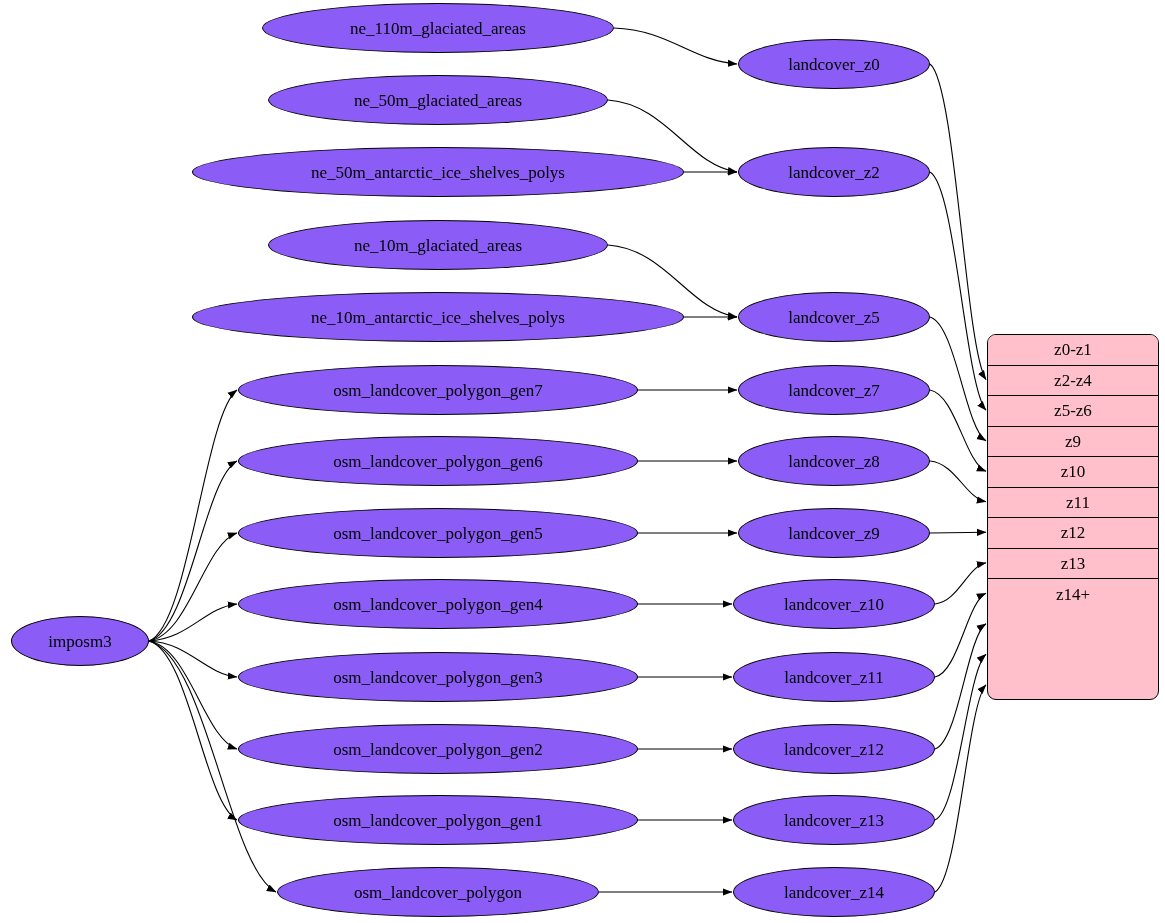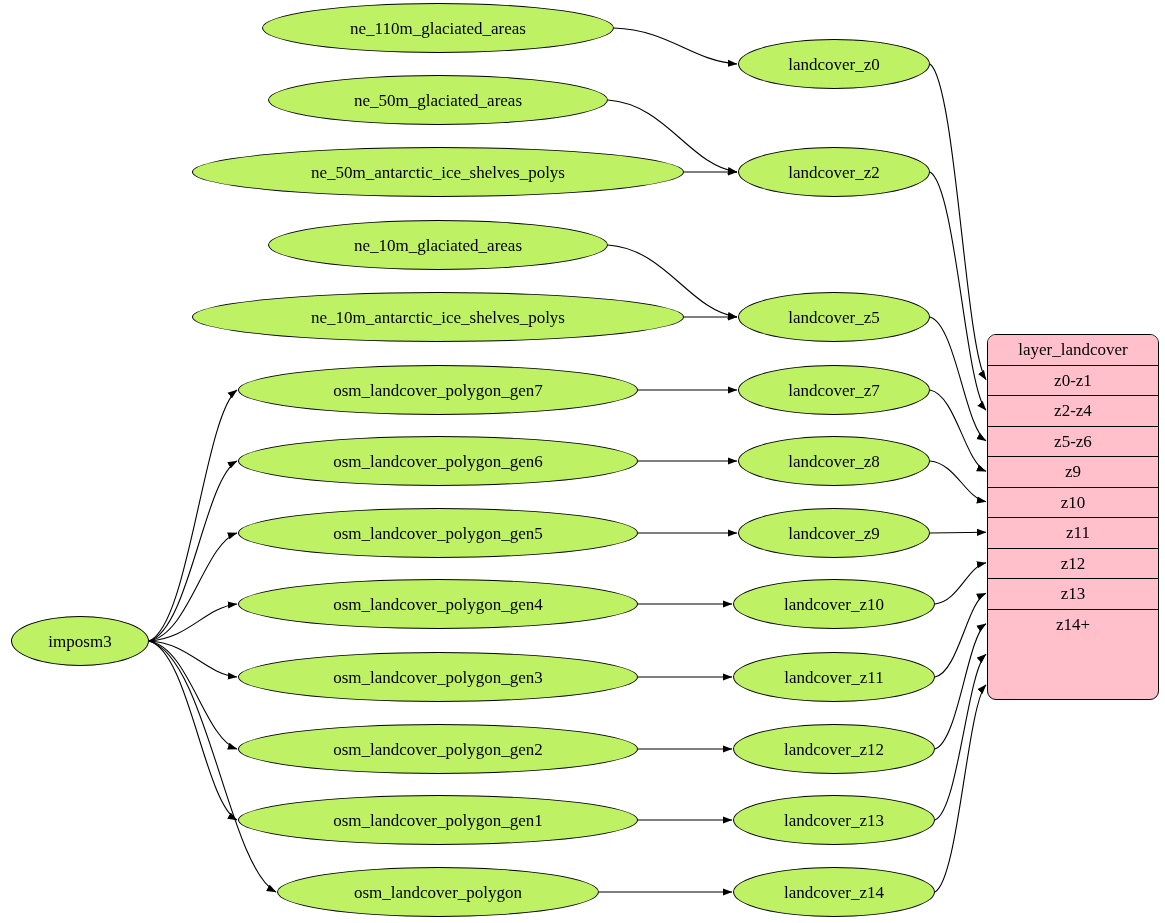--- a/index.html
+++ b/index.html
@@ -8,21 +8,21 @@
     font-family:"Liberation Serif","DejaVu Serif",serif;
     width:1165px;height:923px;overflow:hidden;
   }
   #graph{position:relative;width:1165px;height:923px;}
   #edges{position:absolute;left:0;top:0;width:1165px;height:923px;}
   .node{
     position:absolute;
     display:flex;align-items:center;justify-content:center;
     border:1.1px solid #000;
     border-radius:50%;
-    background:#bef264;
+    background:#8b5cf6;
     box-sizing:border-box;
     white-space:nowrap;
     font-size:17px;
     color:#000;
     line-height:1;
   }
   .rec-table{
     position:absolute;
     box-sizing:border-box;
     border:1.2px solid #000;
@@ -155,21 +155,20 @@
       <div class="node" style="left: 733px; top: 724px; width: 202px; height: 50px;">
         <span>landcover_z12</span>
       </div>
       <div class="node" style="left: 733px; top: 795px; width: 202px; height: 50px;">
         <span>landcover_z13</span>
       </div>
       <div class="node" style="left: 733px; top: 867px; width: 202px; height: 50px;">
         <span>landcover_z14</span>
       </div>
       <div class="rec-table" style="left: 987px; top: 334px; width: 172px; height: 366px;">
-        <div class="rec-row" style="height: 30.5px;">layer_landcover</div>
         <div class="rec-row" style="height: 30.5px;">z0-z1</div>
         <div class="rec-row" style="height: 30.5px;">z2-z4</div>
         <div class="rec-row" style="height: 30.5px;">z5-z6</div>
         <div class="rec-row" style="height: 30.5px;">z9</div>
         <div class="rec-row" style="height: 30.5px;">z10</div>
         <div class="rec-row" style="height: 30.5px; padding-left: 10px;">z11</div>
         <div class="rec-row" style="height: 30.5px;">z12</div>
         <div class="rec-row" style="height: 30.5px;">z13</div>
         <div class="rec-row" style="height: 30.5px;">z14+</div>
       </div>

